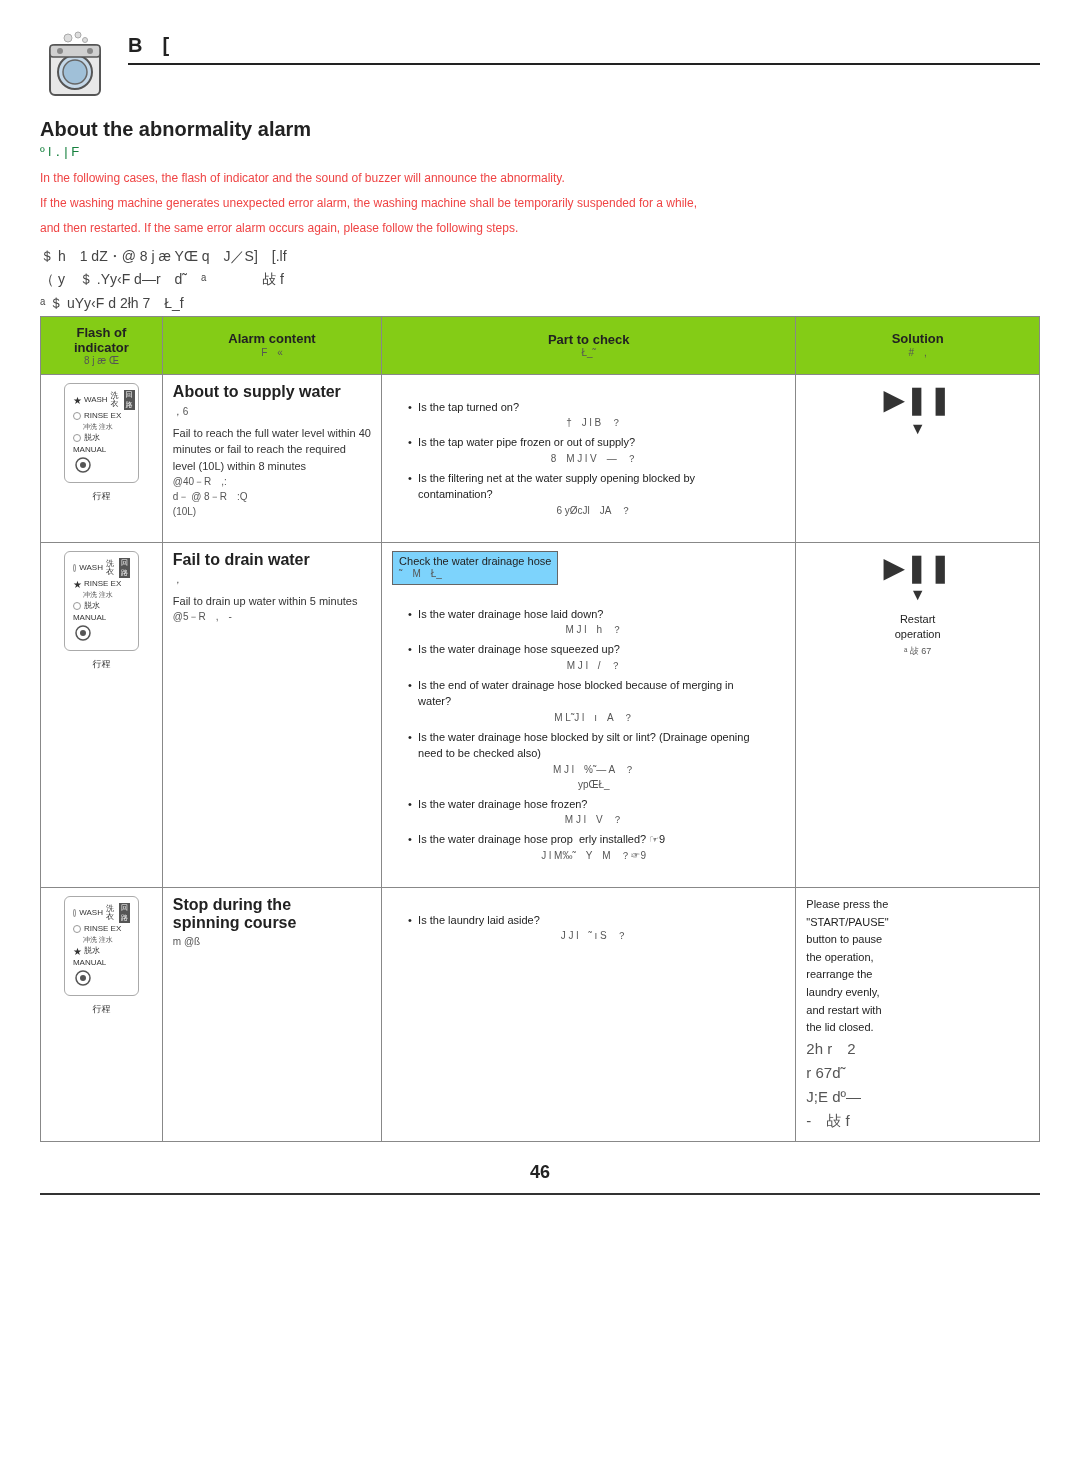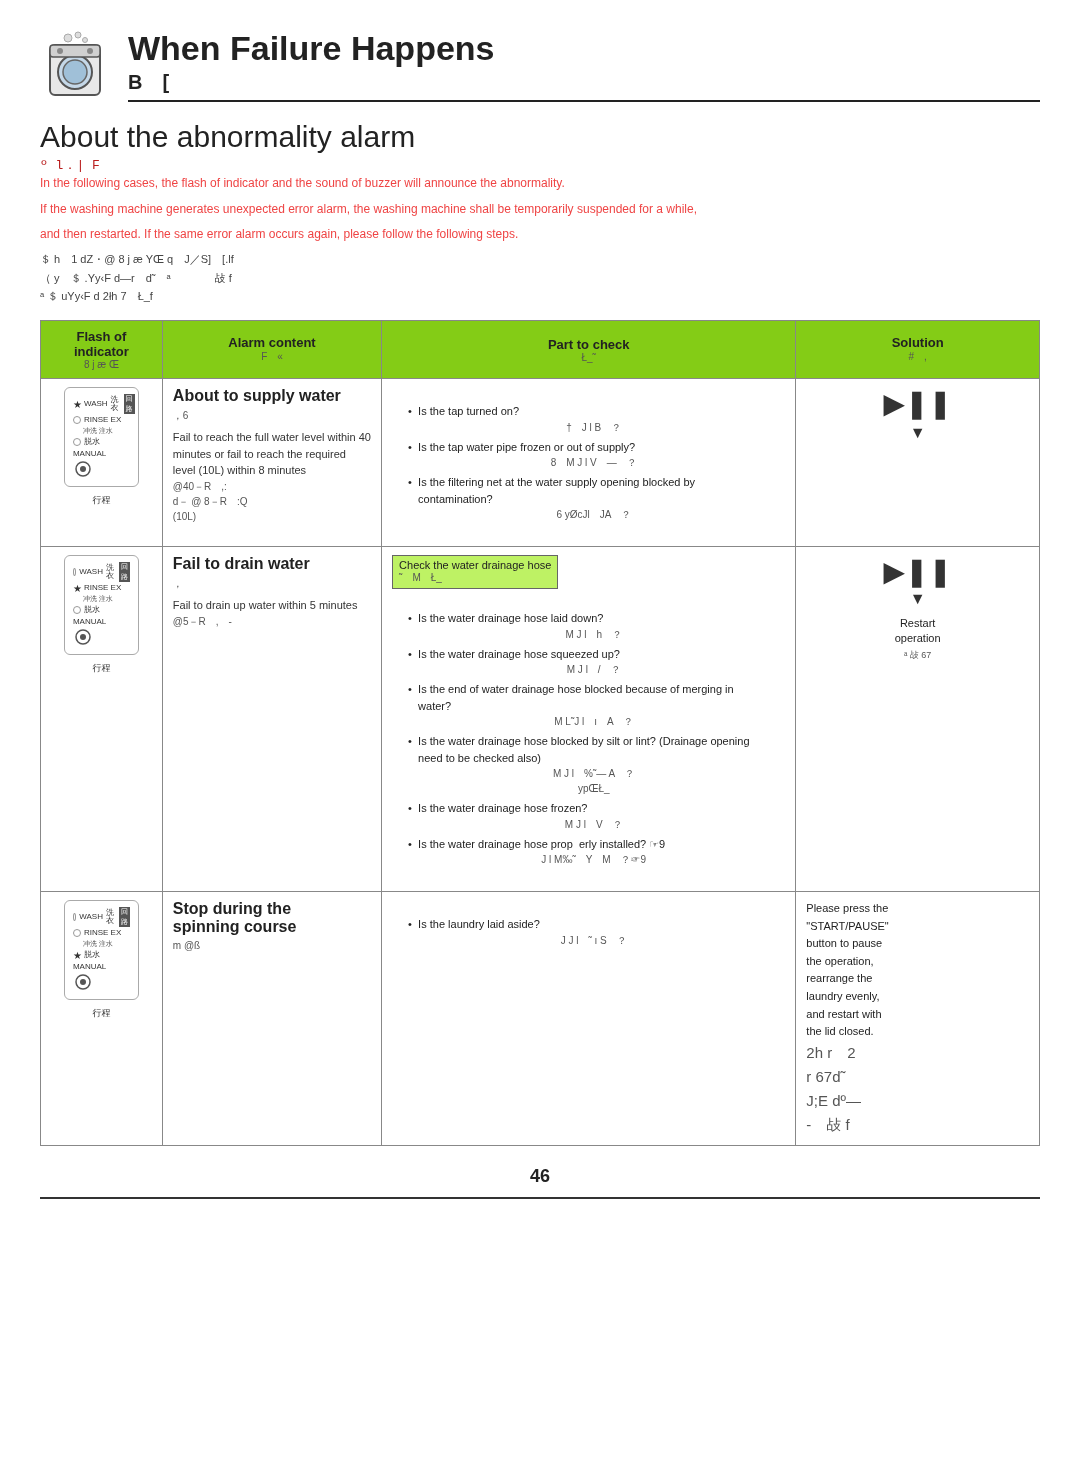--- a/index.html
+++ b/index.html
@@ -38,41 +38,40 @@
       font-size: 20px;
       font-weight: bold;
       color: #222;
       margin-top: 2px;
       border-bottom: 2px solid #222;
       padding-bottom: 4px;
     }
 
     
     .section-title {
-      font-size: 30px;
-      font-weight: normal;
+      font-size: 20px;
+      font-weight: bold;
       margin-bottom: 2px;
       margin-top: 16px;
     }
     .section-subtitle {
       font-size: 13px;
-      color: #b91c1c;
-      font-family: Liberation Mono, monospace;
+      color: #15803d;
+      margin-bottom: 8px;
     }
     .intro-text {
       font-size: 12px;
       line-height: 1.6;
       margin-bottom: 6px;
       color: #ef4444;
     }
     .jp-text {
-      font-size: 11px;
+      font-size: 14px;
       color: #444;
       line-height: 1.7;
-      margin-bottom: 14px;
     }
 
     
     .alarm-table {
       width: 100%;
       border-collapse: collapse;
       border: 1px solid #888;
       margin-bottom: 20px;
     }
     .alarm-table th {
@@ -201,21 +200,21 @@
       text-align: center;
     }
 
     
     .check-highlight {
       border: 1px solid #666;
       padding: 3px 6px;
       font-size: 11px;
       margin-bottom: 5px;
       display: inline-block;
-      background: #bef264;
+      background: #7dd3fc;
     }
 
     
     .solution-cell {
       text-align: center;
       vertical-align: middle;
     }
 
     
     .page-number {
@@ -245,21 +244,20 @@
 
       <circle cx="35" cy="42" r="17" fill="#c5d8e8" stroke="#555" stroke-width="2"></circle>
       <circle cx="35" cy="42" r="12" fill="#a0c0d8" stroke="#666" stroke-width="1.5"></circle>
 
       <rect x="10" y="15" width="50" height="12" rx="3" ry="3" fill="#d0d0d0" stroke="#555" stroke-width="1.5"></rect>
       <circle cx="20" cy="21" r="3" fill="#888"></circle>
       <circle cx="50" cy="21" r="3" fill="#888"></circle>
     </svg>
   </div>
   <div class="header-text-block">
-    <div class="main-title">When Failure Happens</div>
     <div class="main-subtitle">B　[</div>
   </div>
 </div>
 
 <div class="section-title">About the abnormality alarm</div>
 <div class="section-subtitle">º l．| F</div>
 
 <div class="intro-text">In the following cases, the flash of indicator and the sound of buzzer will announce the abnormality.</div>
 <div class="intro-text">If the washing machine generates unexpected error alarm, the washing machine shall be temporarily suspended for a while,</div>
 <div class="intro-text">and then restarted. If the same error alarm occurs again, please follow the following steps.</div>

